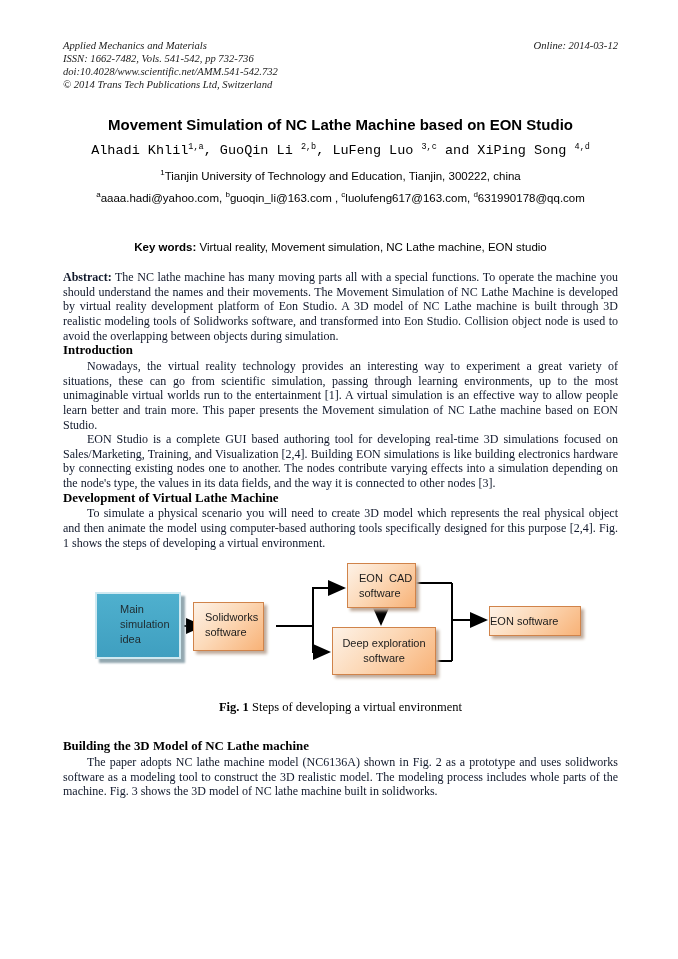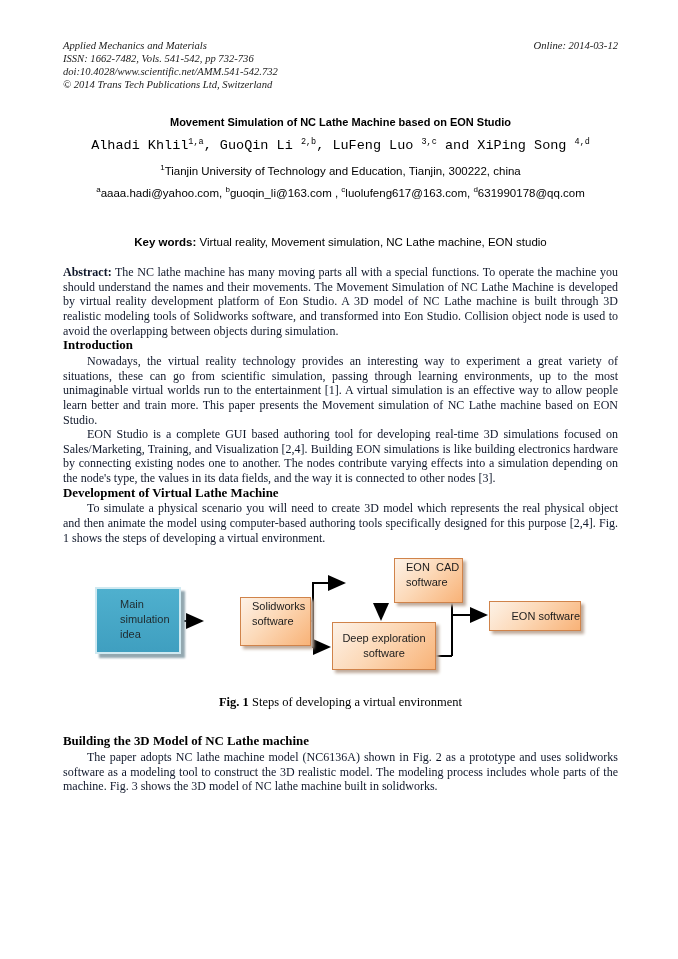--- a/index.html
+++ b/index.html
@@ -9,21 +9,21 @@
     font-family:"Liberation Serif",serif;color:#111;overflow:hidden;
   }
   
   .hdr{display:flex;justify-content:space-between;align-items:flex-start;margin-top:23px;}
   .hdr-left div, .hdr-right{
     font-family:"Liberation Serif",serif;font-style:italic;font-size:10.6px;line-height:13px;color:#1a1a1a;
   }
   
   .title{
     margin-top:25px;text-align:center;font-family:"Liberation Sans",sans-serif;
-    font-weight:bold;font-size:11px;color:#000;
+    font-weight:bold;font-size:15px;color:#000;
   }
   .authors{
     margin-top:8px;text-align:center;font-family:Liberation Mono, monospace;
     font-size:13.5px;color:#000;
   }
   .authors sup{font-size:8.5px;}
   .affil{
     margin-top:10px;text-align:center;font-family:"Liberation Sans",sans-serif;
     font-size:11.5px;color:#000;
   }
@@ -57,22 +57,22 @@
     background:linear-gradient(180deg,#4fb0ce 0%,#3f9fc0 100%);
     border:2px solid #cfe9f1;
     box-shadow:4px 4px 2px #93a8b0;
     padding:8px 4px 0 23px;color:#1f2a2e;
   }
   .fbox-orange{
     background:linear-gradient(135deg,#fdf2e7 0%,#fcd9b8 45%,#f8b277 100%);
     border:1px solid #d0834a;
     box-shadow:3px 3px 3px #bfab9b;
   }
-  .pad-left{padding:1px 2px 0 11px;margin-left:47px;}
-  .centered{display:flex;flex-direction:column;align-items:flex-end;justify-content:center;text-align:center;}
+  .pad-left{padding:7px 2px 0 11px;}
+  .centered{display:flex;flex-direction:column;align-items:flex-start;justify-content:center;text-align:center;}
   .prewrap{white-space:pre-wrap;}
   .fig-svg{position:absolute;left:0;top:0;width:553px;height:128px;}
   .fig-caption{
     margin-top:10px;text-align:center;font-size:12.5px;color:#000;
     font-family:"Liberation Serif",serif;
   }
   .fig-caption b{font-weight:bold;}
   .building{margin-top:24px;}
 </style>
 </head>

